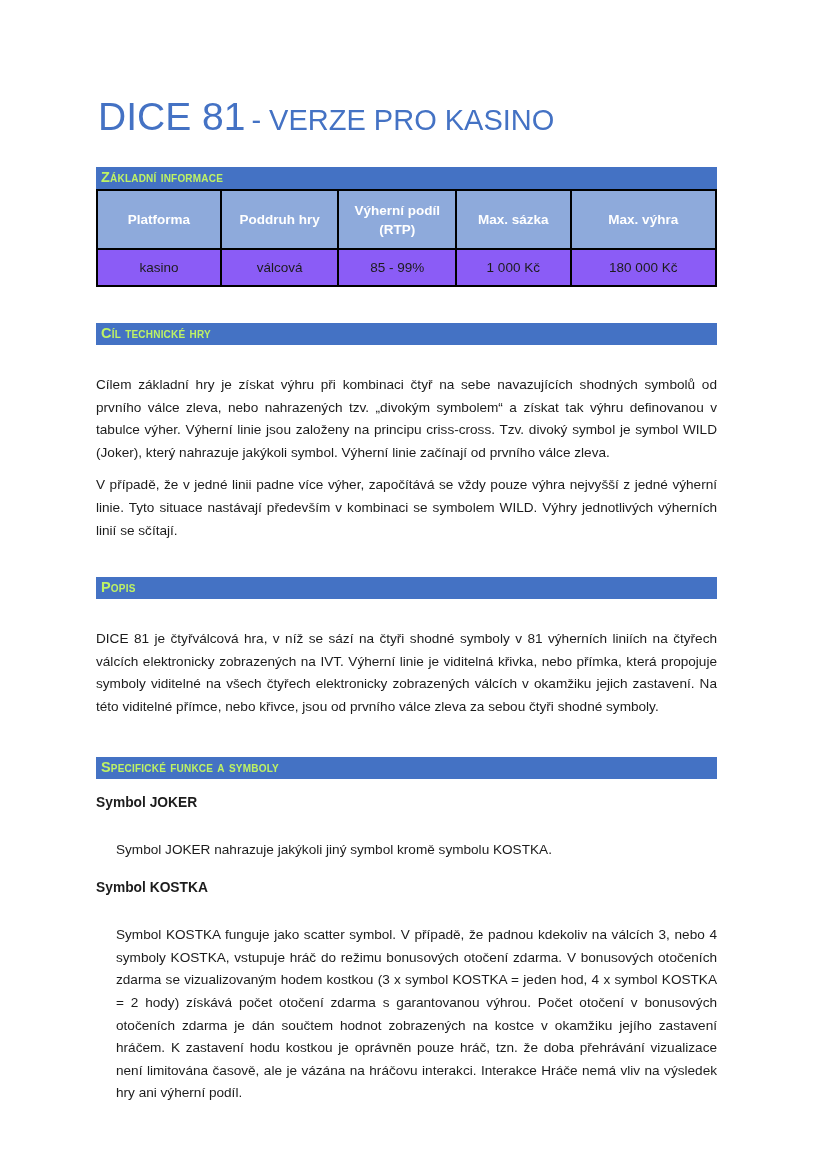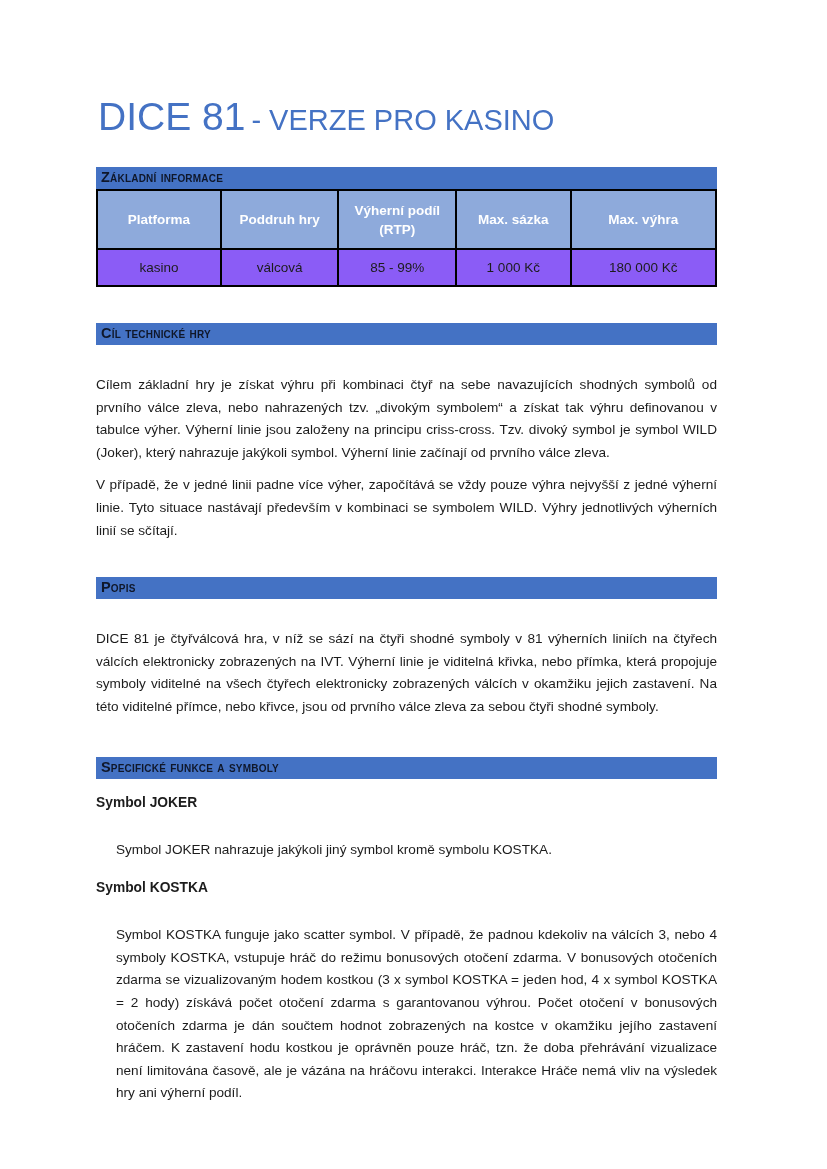--- a/index.html
+++ b/index.html
@@ -26,21 +26,21 @@
   .doc-title .t-main {
     font-size: 39px;
     letter-spacing: 0px;
   }
   .doc-title .t-sub {
     font-size: 29px;
     margin-left: 6px;
   }
   .section-bar {
     background: #4472C4;
-    color: #0f172a;
+    color: #bef264;
     font-size: 14.5px;
     font-weight: bold;
     font-variant: small-caps;
     letter-spacing: 0.2px;
     padding: 2px 5px 3px 5px;
     height: 22px;
     line-height: 17px;
   }
   .info-table {
     width: 100%;

